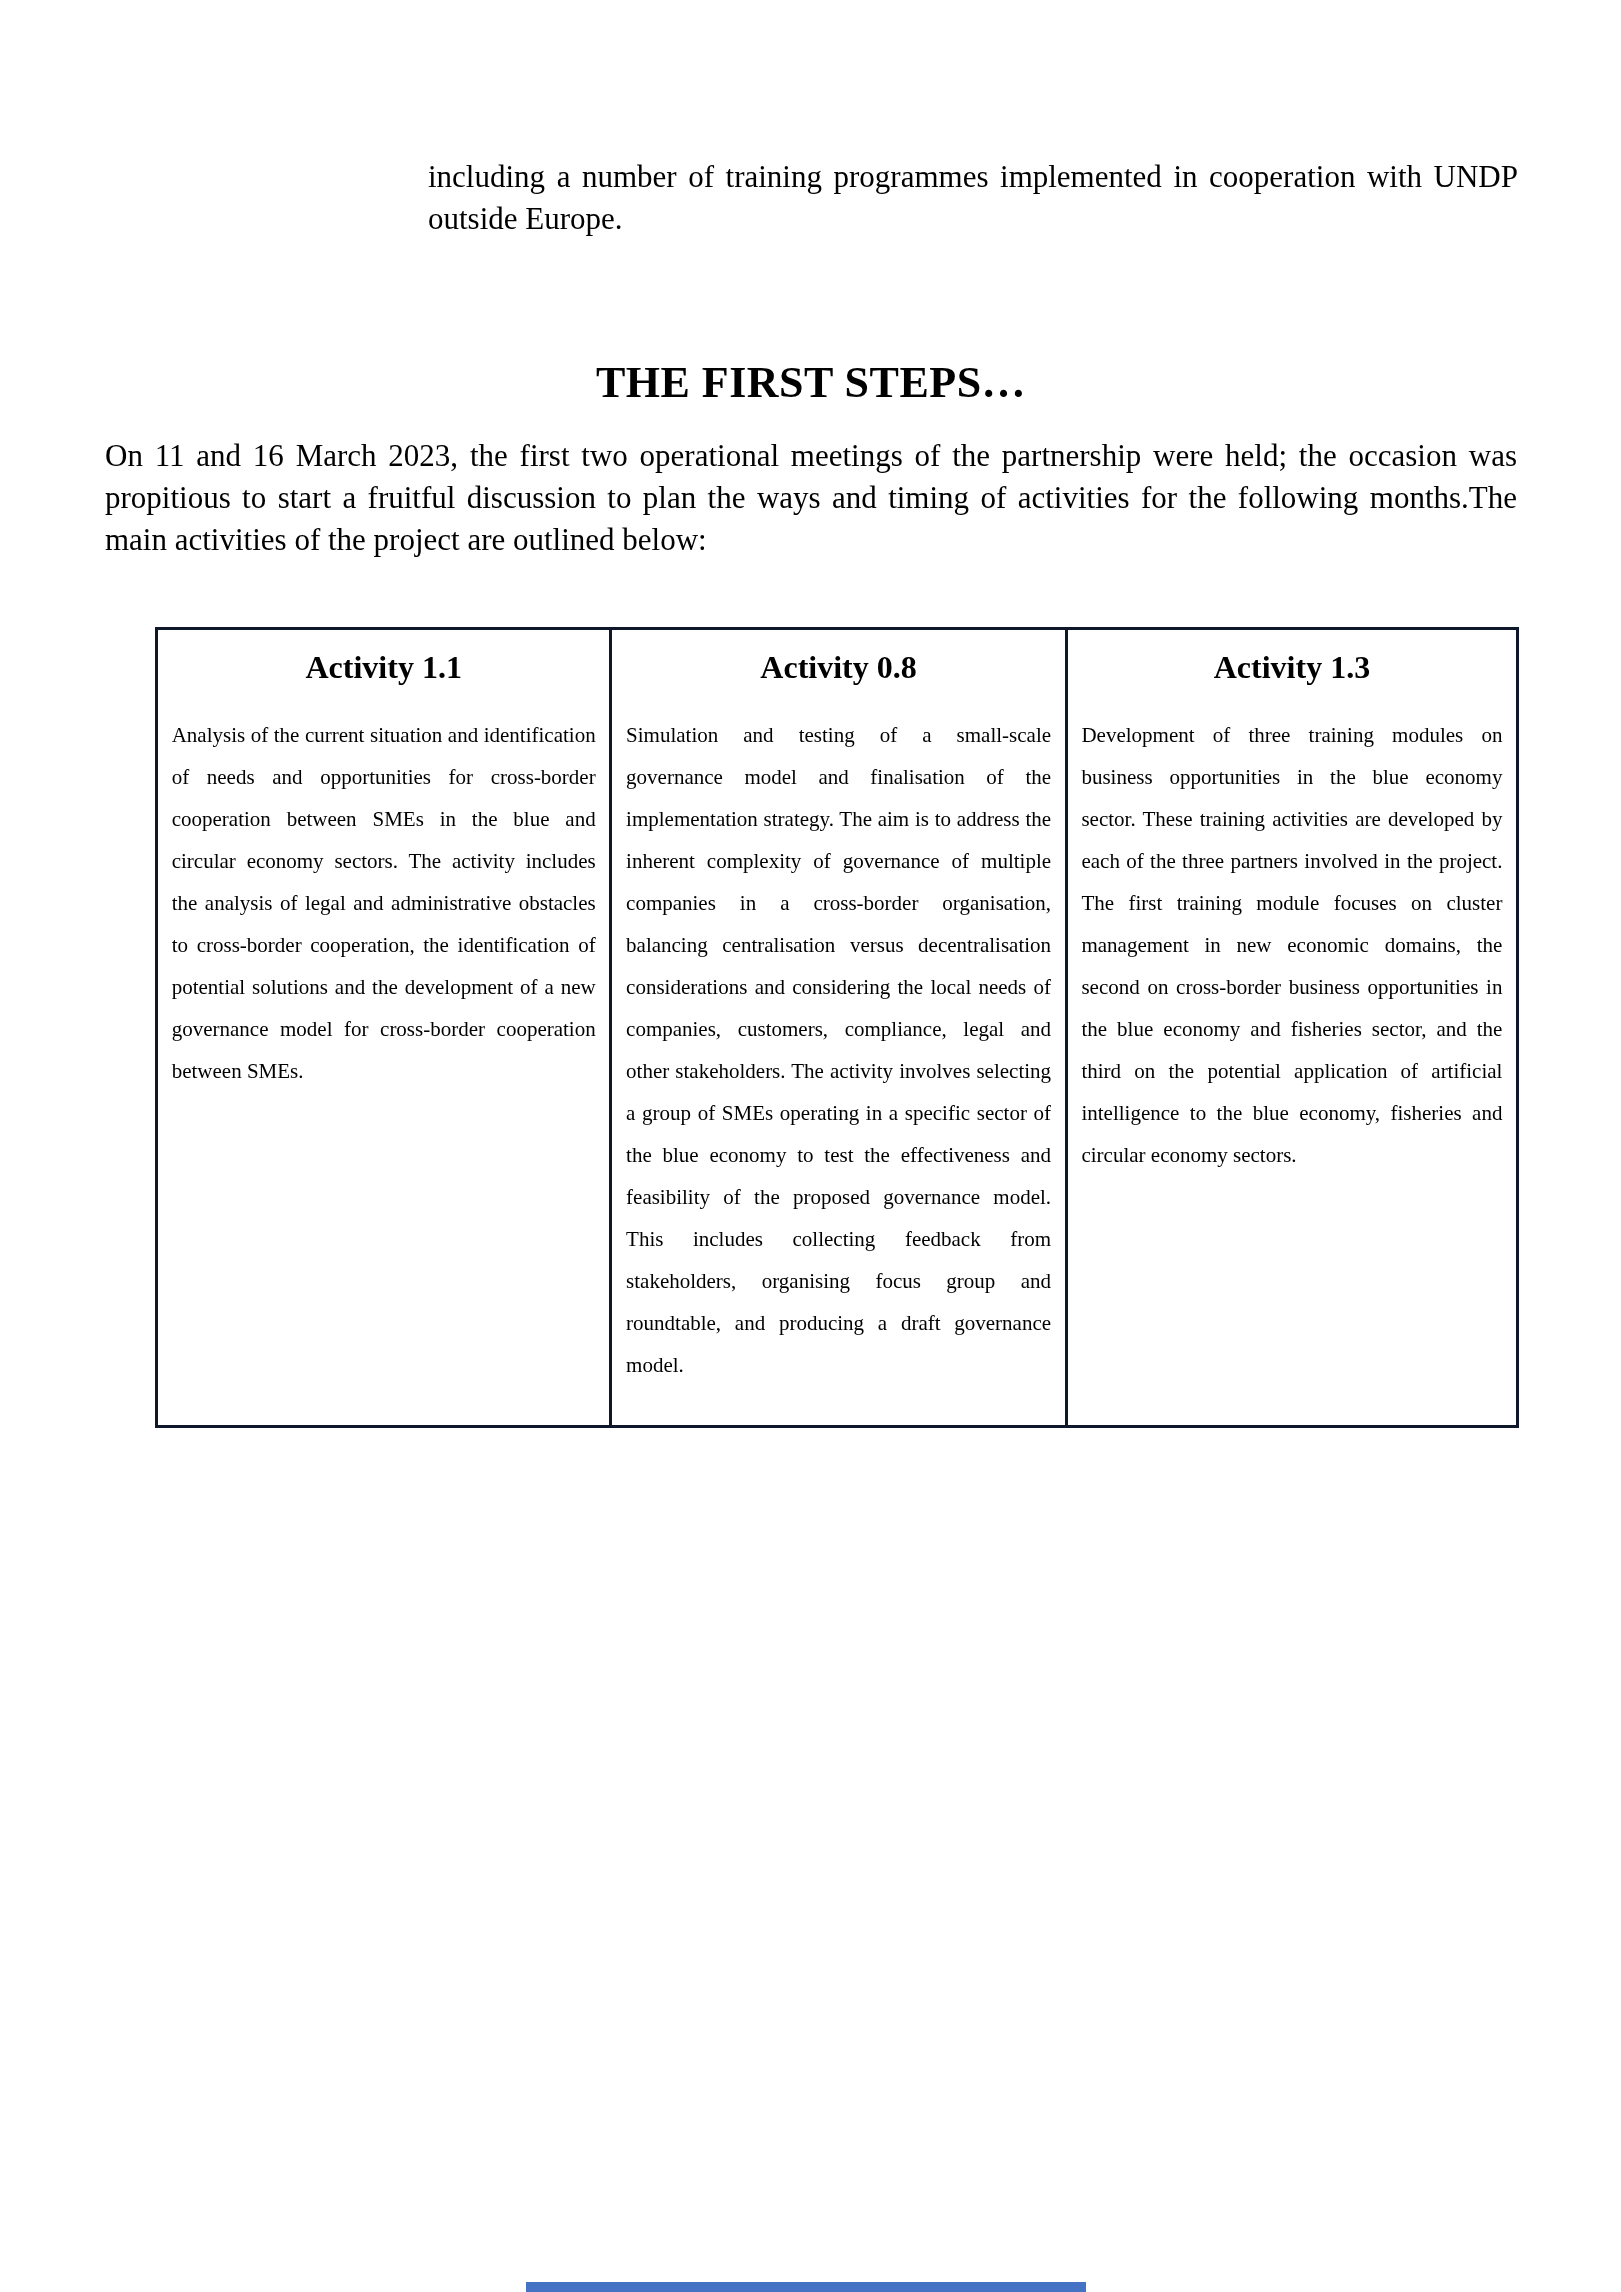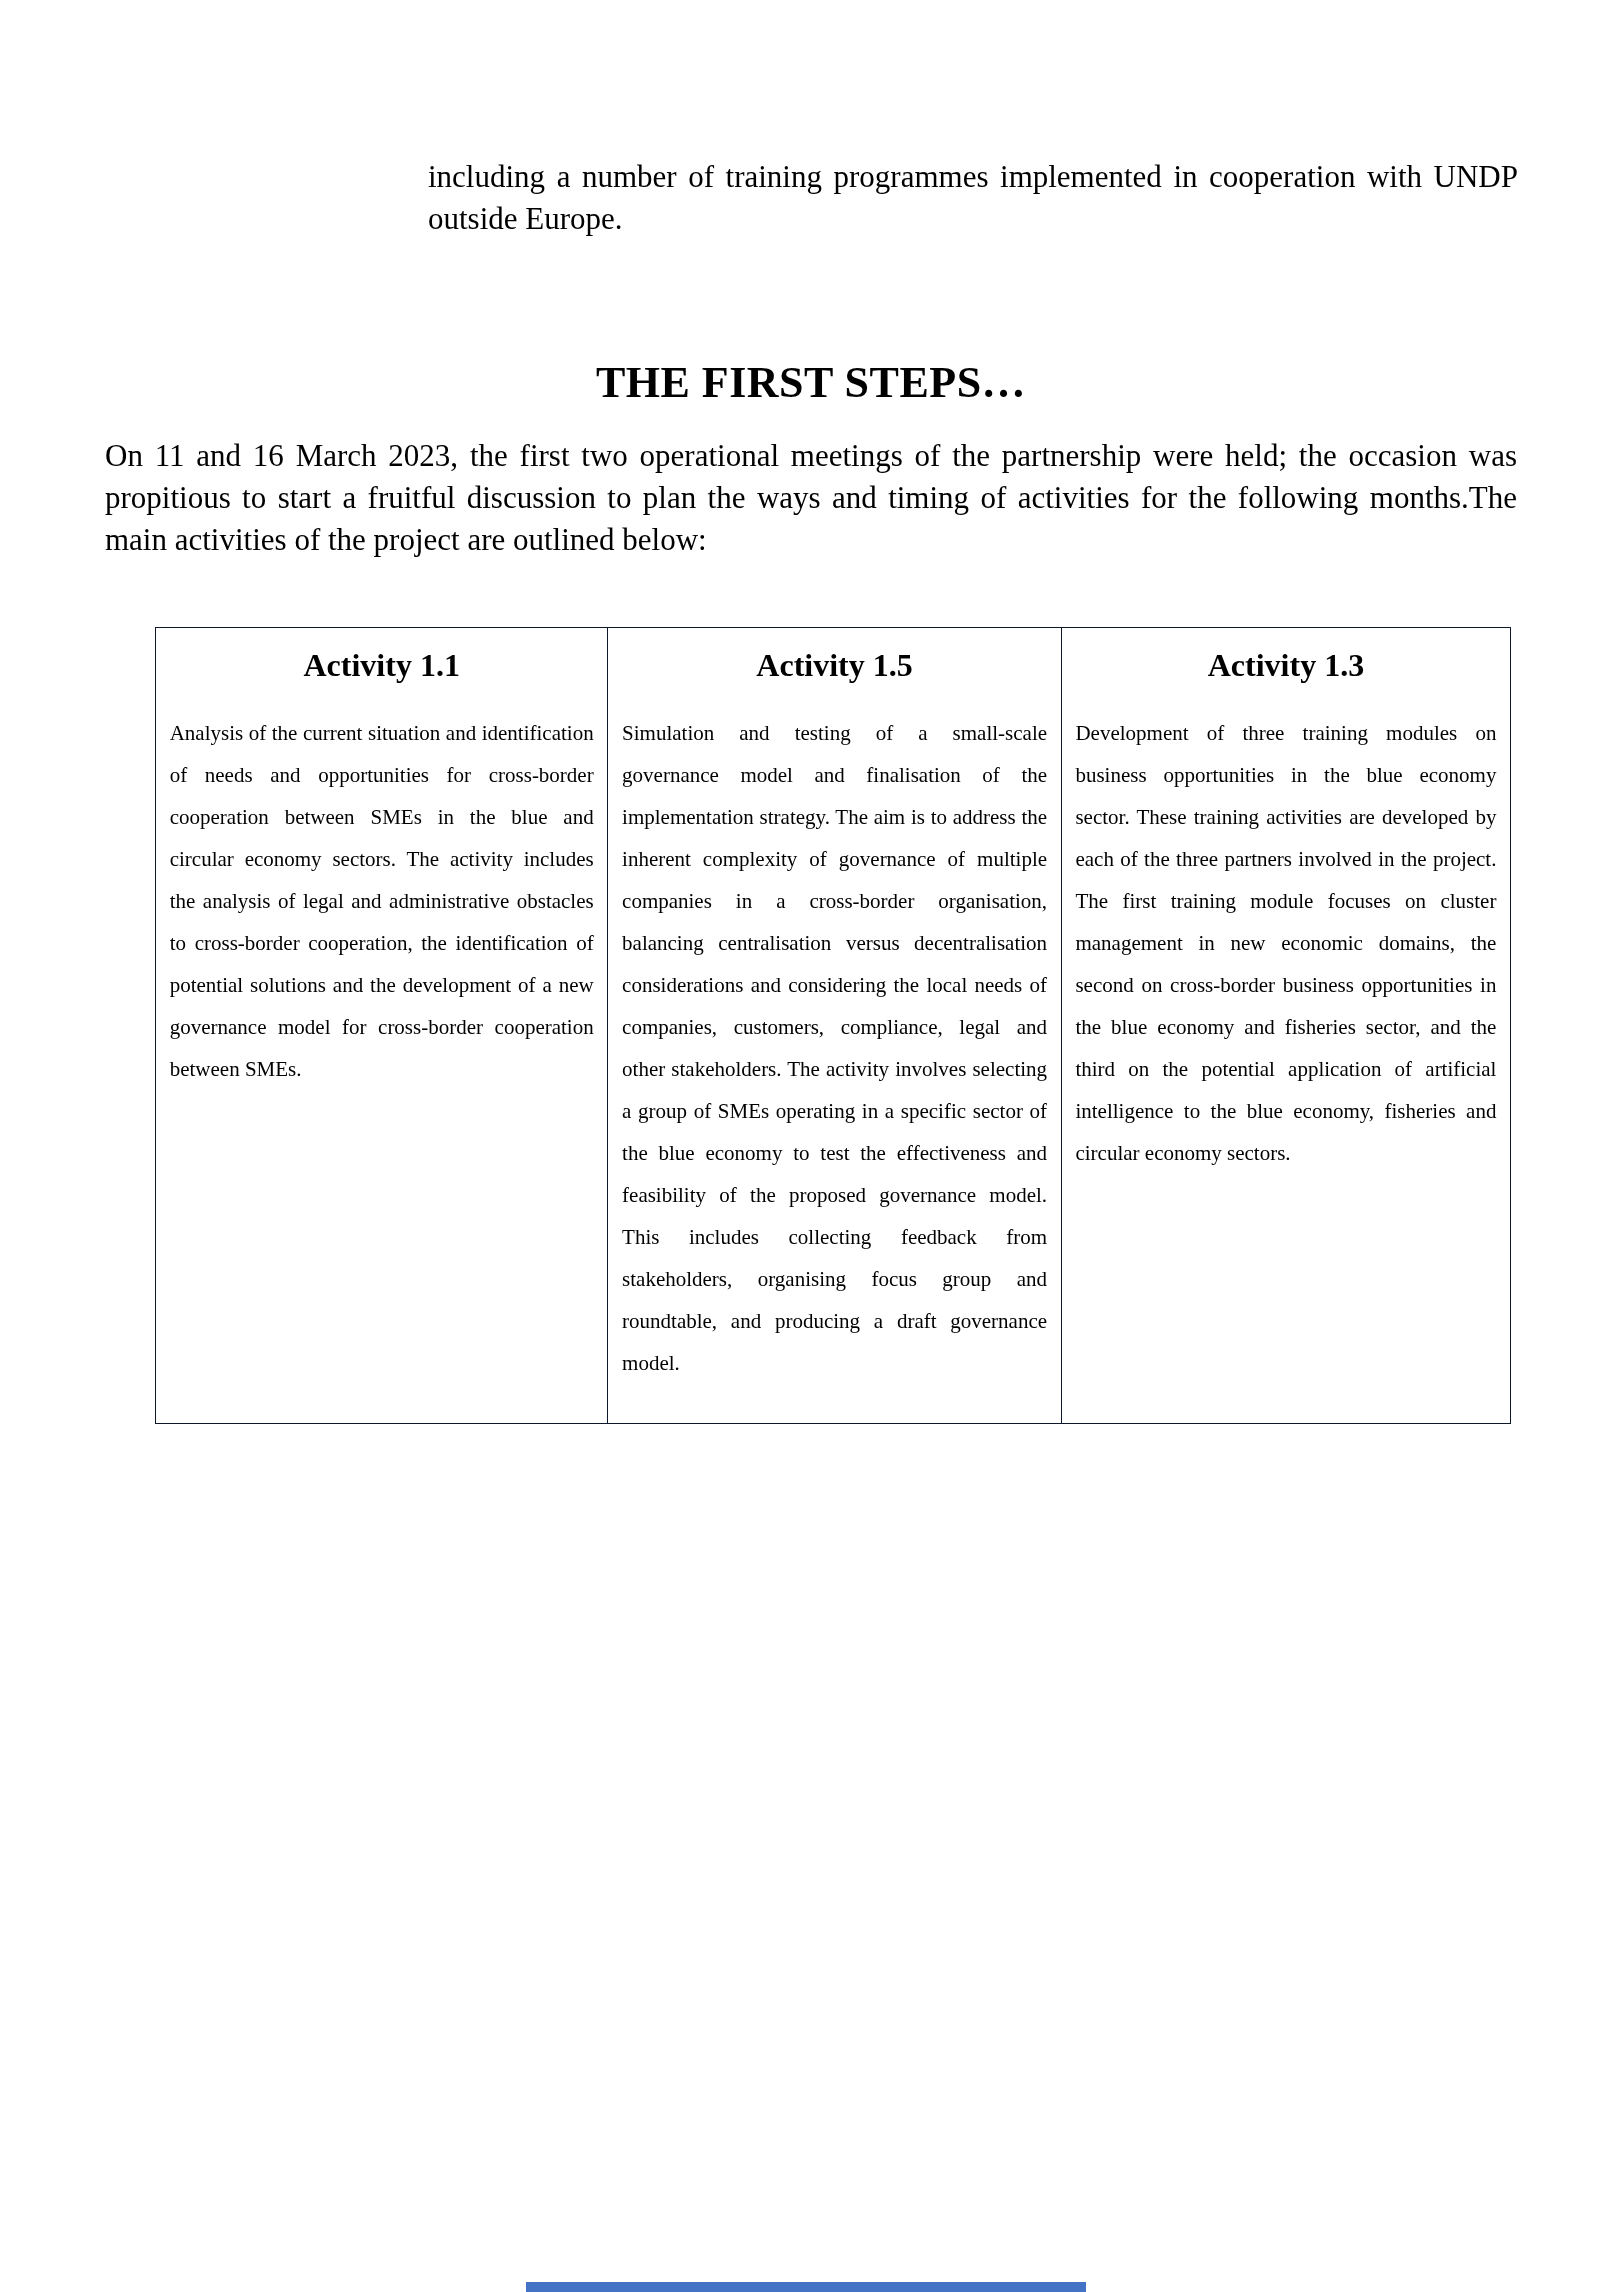--- a/index.html
+++ b/index.html
@@ -47,21 +47,21 @@
   }
   .activities-table {
     position: absolute;
     left: 155px;
     top: 627px;
     width: 1271px;
     border-collapse: collapse;
     table-layout: fixed;
   }
   .activities-table td {
-    border: 1px solid #0f172a;
+    border: 3px solid #0f172a;
     vertical-align: top;
     padding: 15.7px 13.7px 39px 13.7px;
   }
   .activities-table td.col-1 { width: 424px; }
   .activities-table td.col-2 { width: 425px; }
   .activities-table td.col-3 { width: 421px; }
   .activity-title {
     text-align: center;
     font-weight: bold;
     font-size: 32px;
@@ -94,21 +94,21 @@
   <p class="lead-paragraph">On 11 and 16 March 2023, the first two operational meetings of the partnership were held; the occasion was propitious to start a fruitful discussion to plan the ways and timing of activities for the following months.The main activities of the project are outlined below:</p>
 
   <table class="activities-table">
     <tbody>
       <tr>
         <td class="col-1">
           <p class="activity-title">Activity 1.1</p>
           <p class="activity-body">Analysis of the current situation and identification of needs and opportunities for cross-border cooperation between SMEs in the blue and circular economy sectors. The activity includes the analysis of legal and administrative obstacles to cross-border cooperation, the identification of potential solutions and the development of a new governance model for cross-border cooperation between SMEs.</p>
         </td>
         <td class="col-2">
-          <p class="activity-title">Activity 1.5</p>
+          <p class="activity-title">Activity 0.8</p>
           <p class="activity-body">Simulation and testing of a small-scale governance model and finalisation of the implementation strategy. The aim is to address the inherent complexity of governance of multiple companies in a cross-border organisation, balancing centralisation versus decentralisation considerations and considering the local needs of companies, customers, compliance, legal and other stakeholders. The activity involves selecting a group of SMEs operating in a specific sector of the blue economy to test the effectiveness and feasibility of the proposed governance model. This includes collecting feedback from stakeholders, organising focus group and roundtable, and producing a draft governance model.</p>
         </td>
         <td class="col-3">
           <p class="activity-title">Activity 1.3</p>
           <p class="activity-body">Development of three training modules on business opportunities in the blue economy sector. These training activities are developed by each of the three partners involved in the project. The first training module focuses on cluster management in new economic domains, the second on cross-border business opportunities in the blue economy and fisheries sector, and the third on the potential application of artificial intelligence to the blue economy, fisheries and circular economy sectors.</p>
         </td>
       </tr>
     </tbody>
   </table>
 

